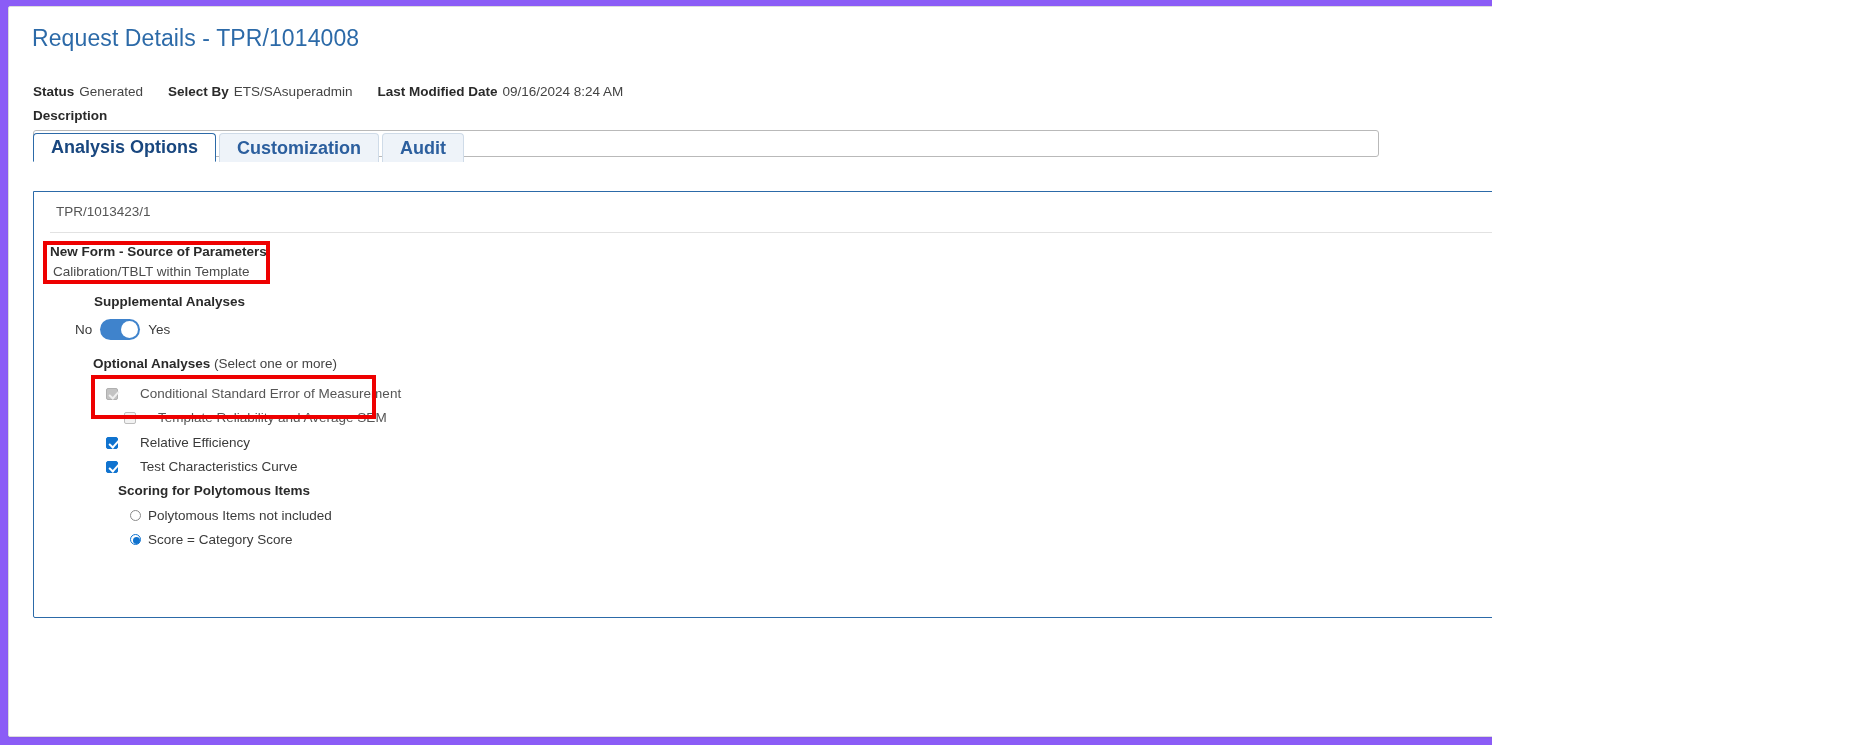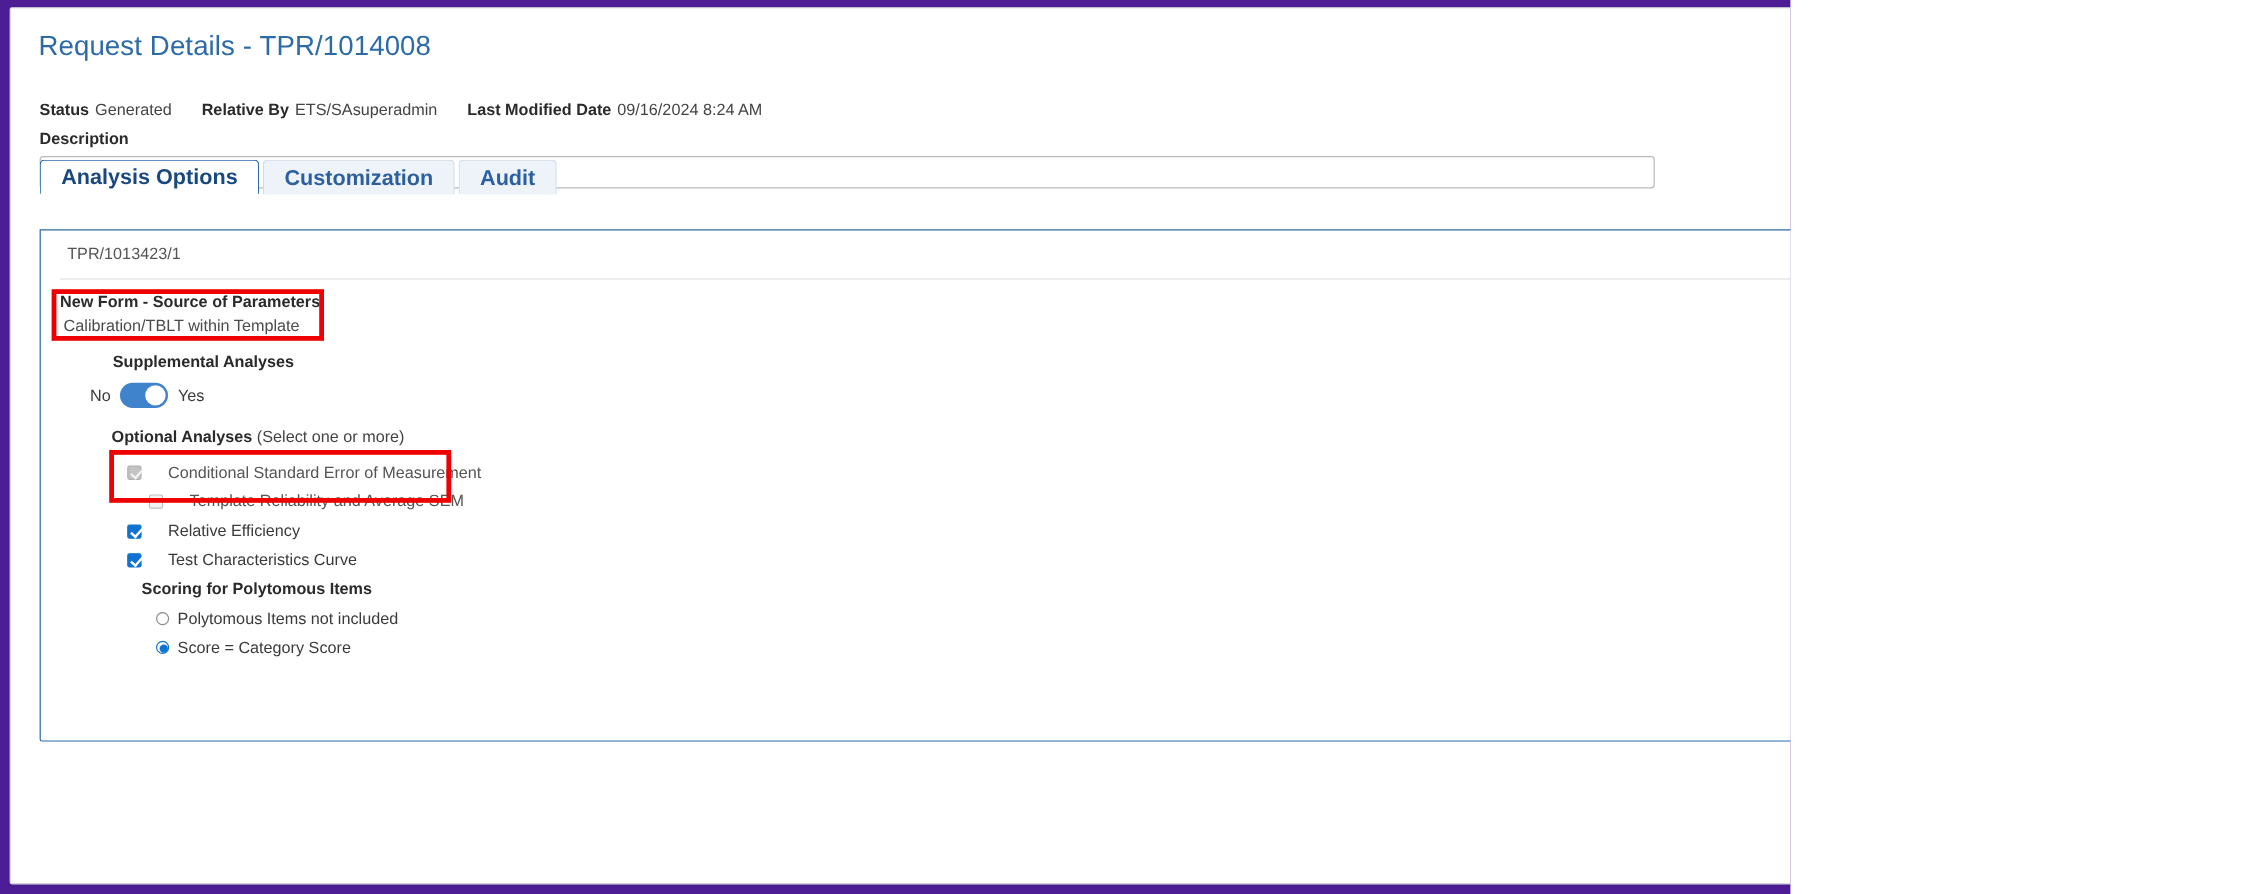--- a/index.html
+++ b/index.html
@@ -5,21 +5,21 @@
   * { box-sizing: border-box; }
   html, body {
     margin: 0; padding: 0;
     background: #ffffff;
     font-family: "Liberation Sans", sans-serif;
   }
   .screen {
     position: relative;
     width: 1492px;
     height: 745px;
-    background: #4c1d95;
+    background: #8b5cf6;
     overflow: hidden;
     padding-left: 23px;
   }
 
   
   .card {
     position: absolute;
     left: 8px;
     top: 6px;
     width: 1852px;
@@ -393,21 +393,21 @@
           <i></i>
           <i></i>
         </span>
     </div>
 
 
     <div class="metarow">
       <span class="mlabel">Status</span>
       <span class="mval">Generated</span>
       <span class="mgap"></span>
-      <span class="mlabel">Relative By</span>
+      <span class="mlabel">Select By</span>
       <span class="mval">ETS/SAsuperadmin</span>
       <span class="mgap"></span>
       <span class="mlabel">Last Modified Date</span>
       <span class="mval">09/16/2024 8:24 AM</span>
     </div>
 
     <div class="desc-label">Description</div>
     <input class="desc-input" type="text" value="Ad-hoc Request" style="">
 
     <div class="panel">

